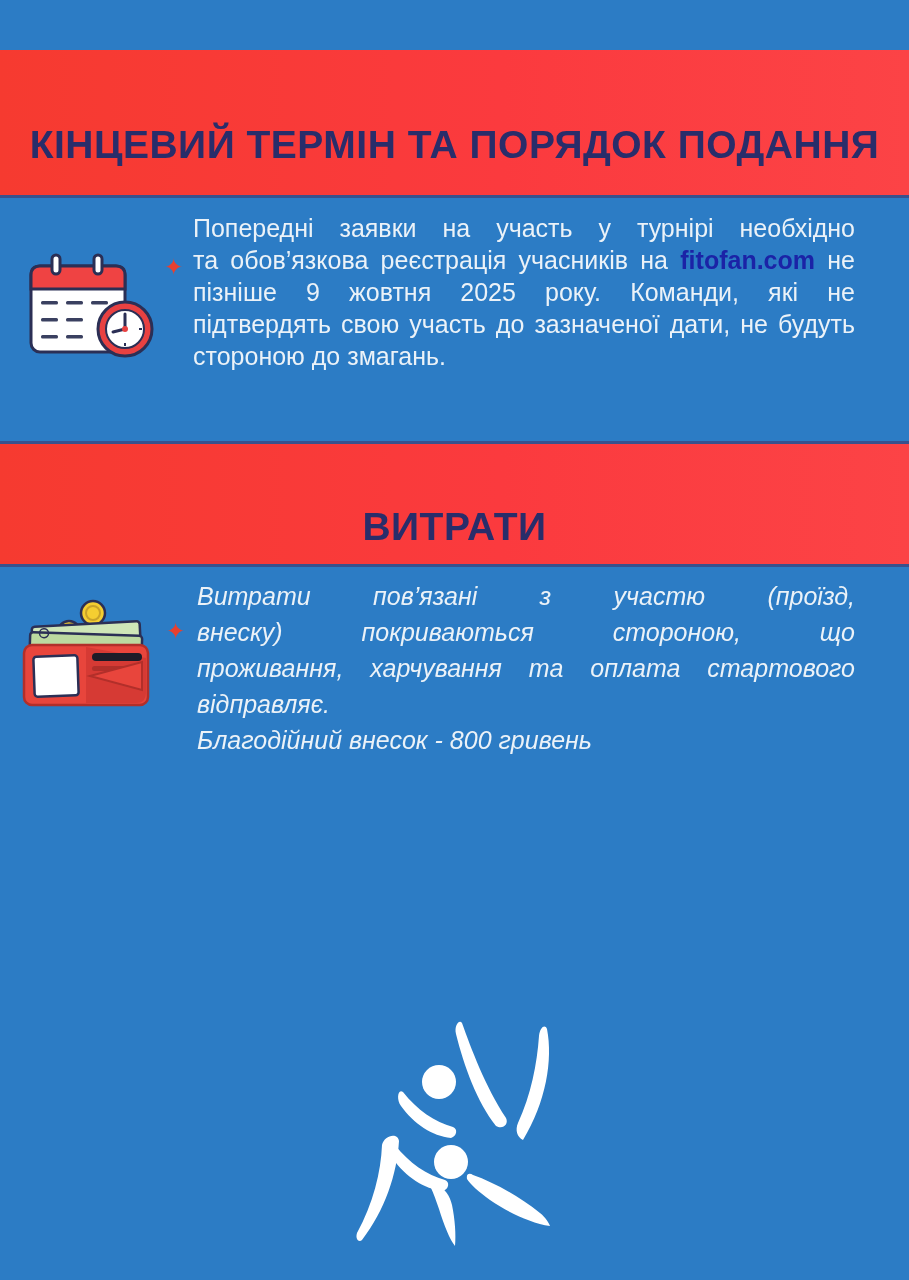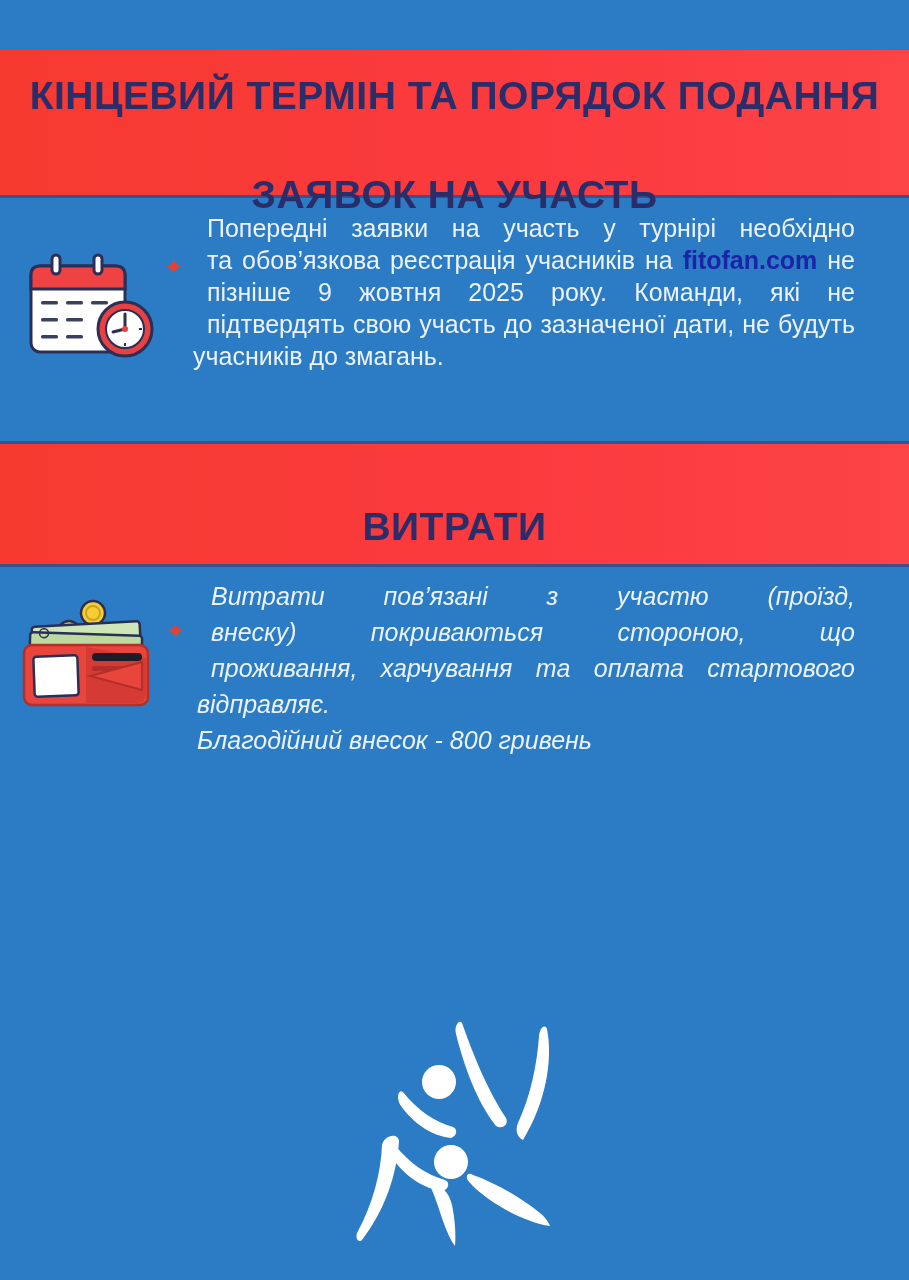--- a/index.html
+++ b/index.html
@@ -46,21 +46,21 @@
   }
   
   .textblock {
     position: absolute;
     color: #EBF2F8;
     font-size: 25px;
     font-weight: 400;
   }
   .tb-deadline { left: 193px; top: 212px; width: 662px; line-height: 32px; }
   .tb-costs    { left: 197px; top: 578px; width: 658px; line-height: 36px; font-style: italic; }
-  .jline { text-align: justify; text-align-last: justify; text-justify: inter-word; margin-left: 14px; }
+  .jline { text-align: justify; text-align-last: justify; text-justify: inter-word; }
   .lline { text-align: left; }
   .link {
     color: #1B23A6;
     font-weight: bold;
   }
   
   .bullet {
     position: absolute;
     color: #E8402F;
     font-size: 23px;
@@ -74,21 +74,20 @@
   .icon-wallet   { left: 20px; top: 598px; }
   .logo { left: 315px; top: 1012px; }
 </style>
 </head>
 <body>
 
 <div class="page">
 
   <div class="banner banner-1">
     <div class="banner-title">КІНЦЕВИЙ ТЕРМІН ТА ПОРЯДОК ПОДАННЯ</div>
-    <div class="banner-title">ЗАЯВОК НА УЧАСТЬ</div>
   </div>
 
   <div class="icon-abs icon-calendar">
     <svg width="128" height="108" viewBox="0 0 128 108" xmlns="http://www.w3.org/2000/svg">
       <rect x="5" y="14" width="94" height="86" rx="9" fill="#ffffff" stroke="#2B2F55" stroke-width="3"></rect>
       <path d="M5 23 q0-9 9-9 h76 q9 0 9 9 v14 H5 Z" fill="#EF4343" stroke="#2B2F55" stroke-width="3"></path>
       <rect x="26" y="3" width="8" height="19" rx="4" fill="#ffffff" stroke="#2B2F55" stroke-width="3"></rect>
       <rect x="68" y="3" width="8" height="19" rx="4" fill="#ffffff" stroke="#2B2F55" stroke-width="3"></rect>
       <g fill="#3A4060">
         <rect x="15" y="49" width="17" height="3.5" rx="1.5"></rect>
@@ -113,21 +112,21 @@
 
   <div class="textblock tb-deadline">
     <div class="jline">Попередні заявки на участь у турнірі необхідно</div>
     <div class="jline">
       <span>та обов’язкова реєстрація учасників на</span>
       <span class="link">fitofan.com</span>
       <span>не</span>
     </div>
     <div class="jline">пізніше 9 жовтня 2025 року. Команди, які не</div>
     <div class="jline">підтвердять свою участь до зазначеної дати, не будуть</div>
-    <div class="lline">учасників до змагань.</div>
+    <div class="lline">стороною до змагань.</div>
   </div>
 
   <div class="banner banner-2">
     <div class="banner-title">ВИТРАТИ</div>
   </div>
 
   <div class="icon-abs icon-wallet">
     <svg width="132" height="112" viewBox="0 0 132 112" xmlns="http://www.w3.org/2000/svg">
       <circle cx="73" cy="15" r="12" fill="#F5CE31" stroke="#2B2F55" stroke-width="2.5"></circle>
       <circle cx="73" cy="15" r="7" fill="none" stroke="#C9A22A" stroke-width="2"></circle>

